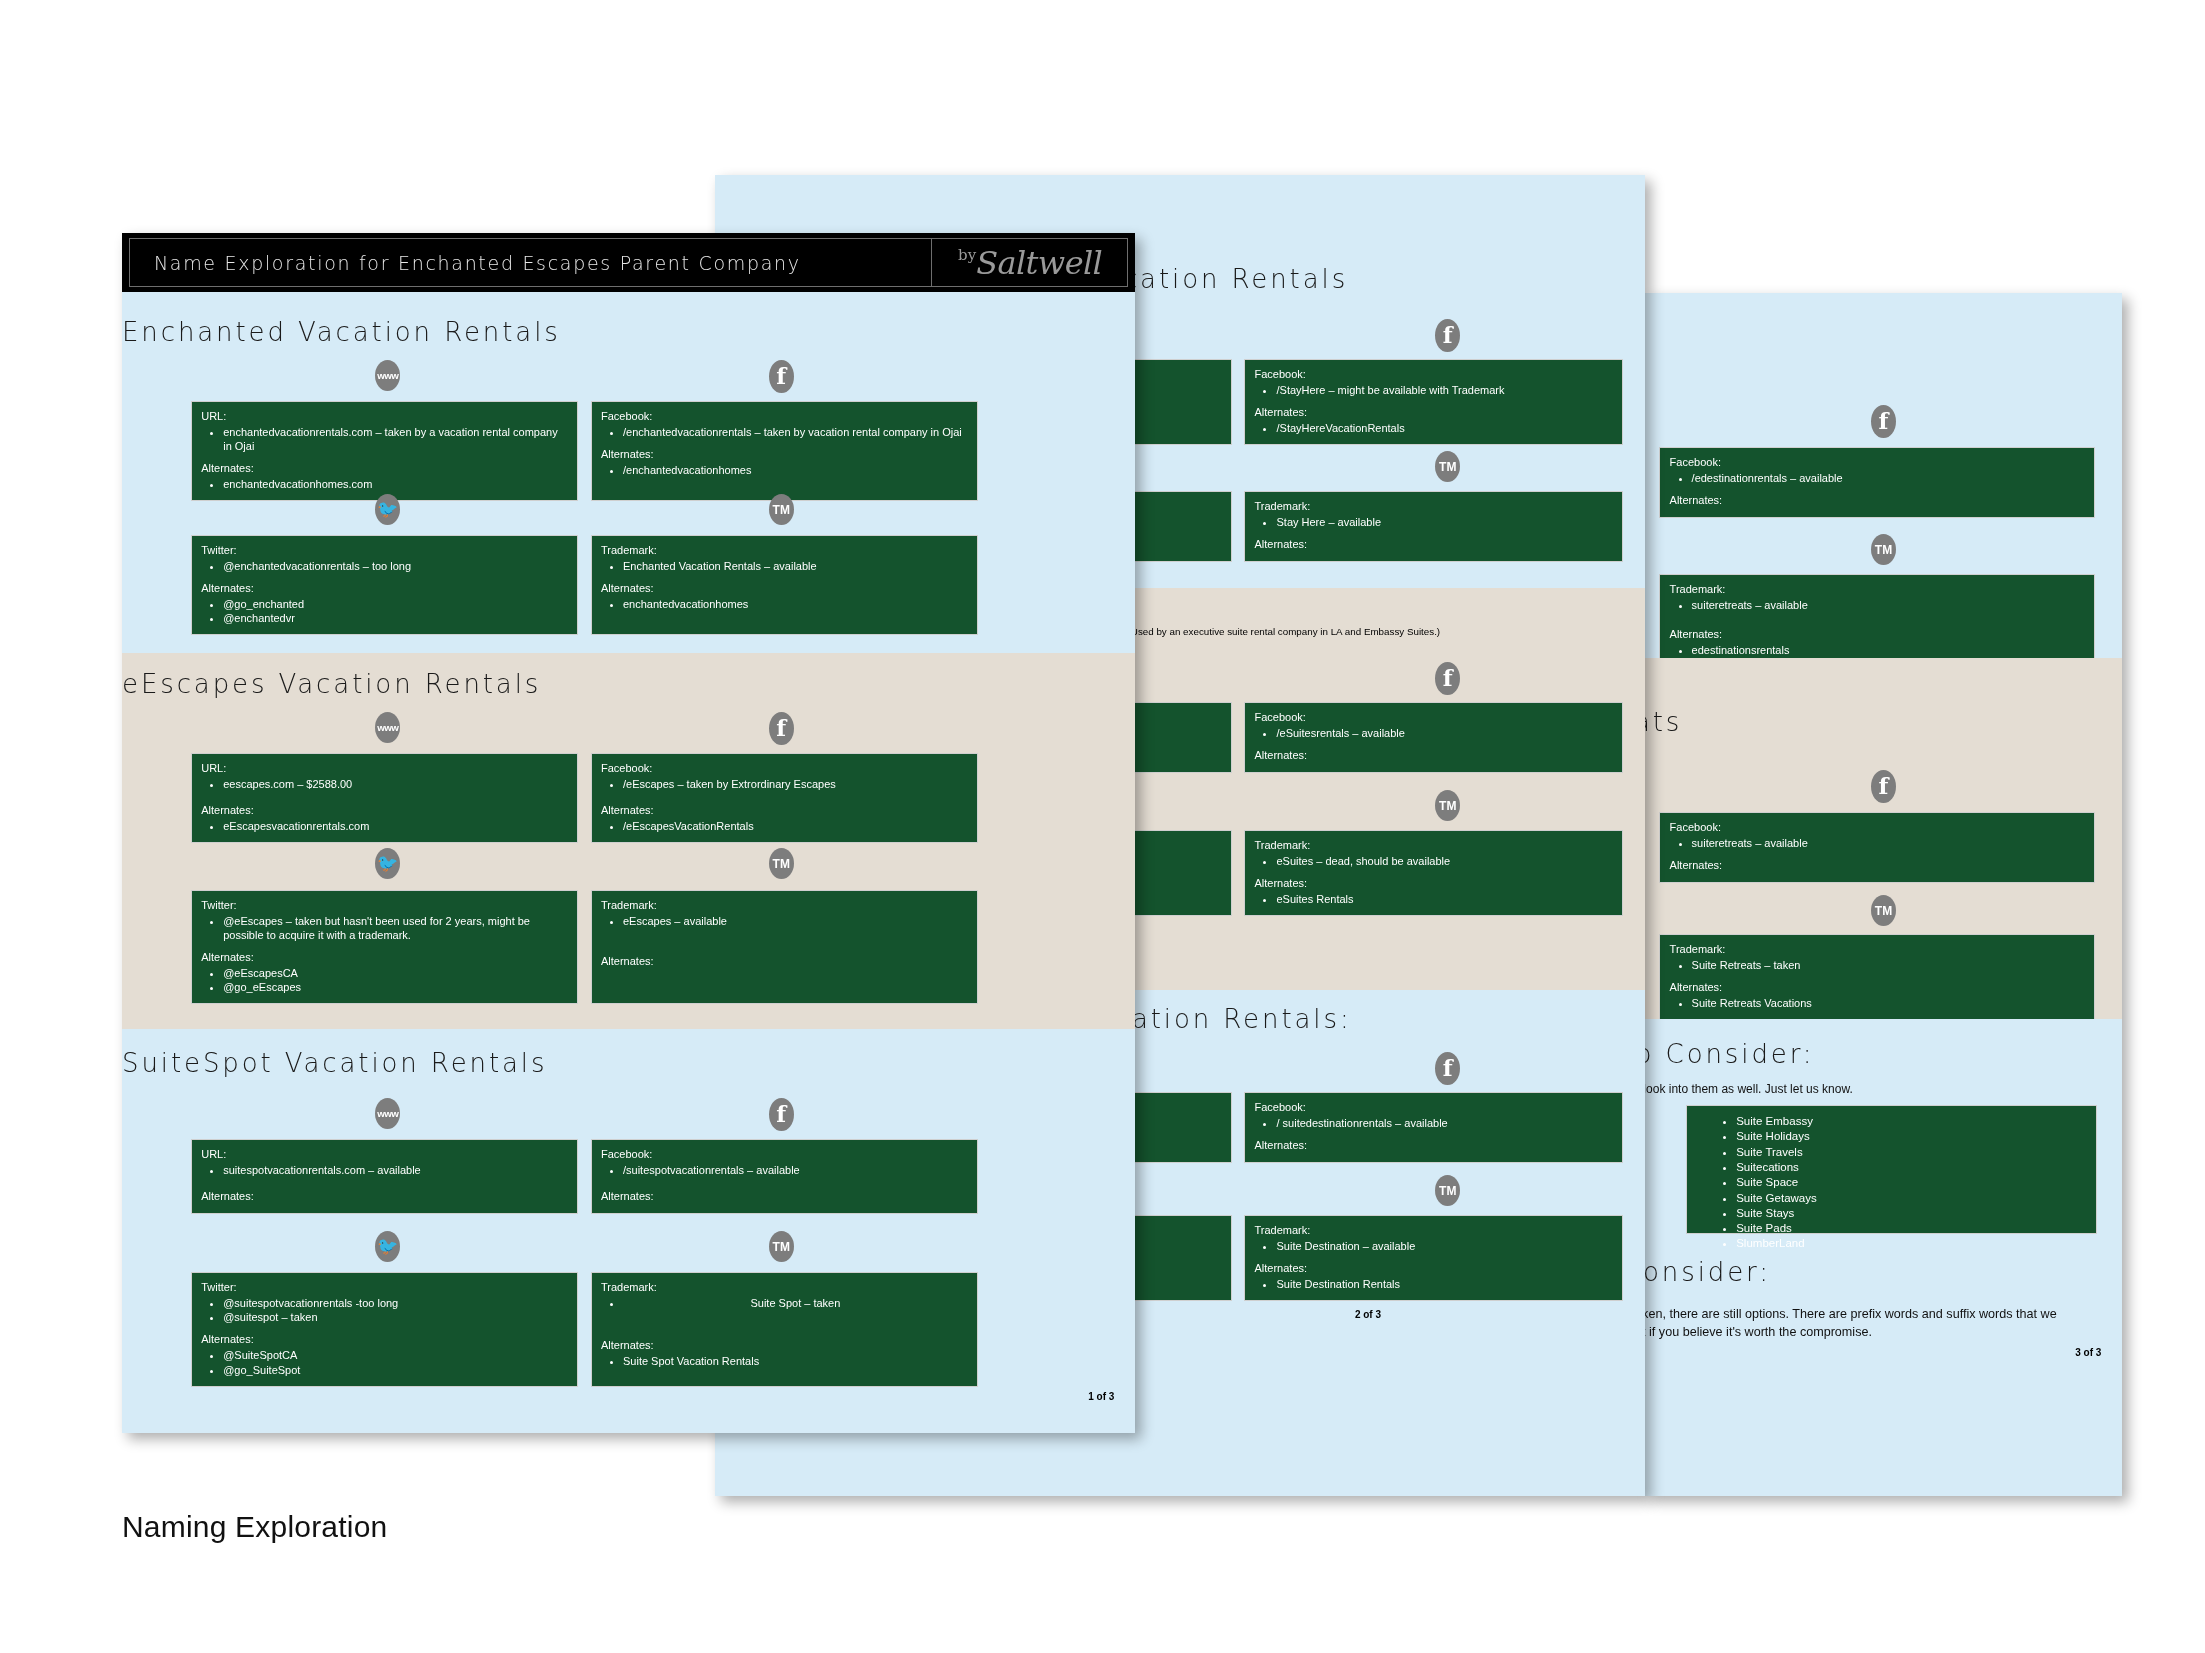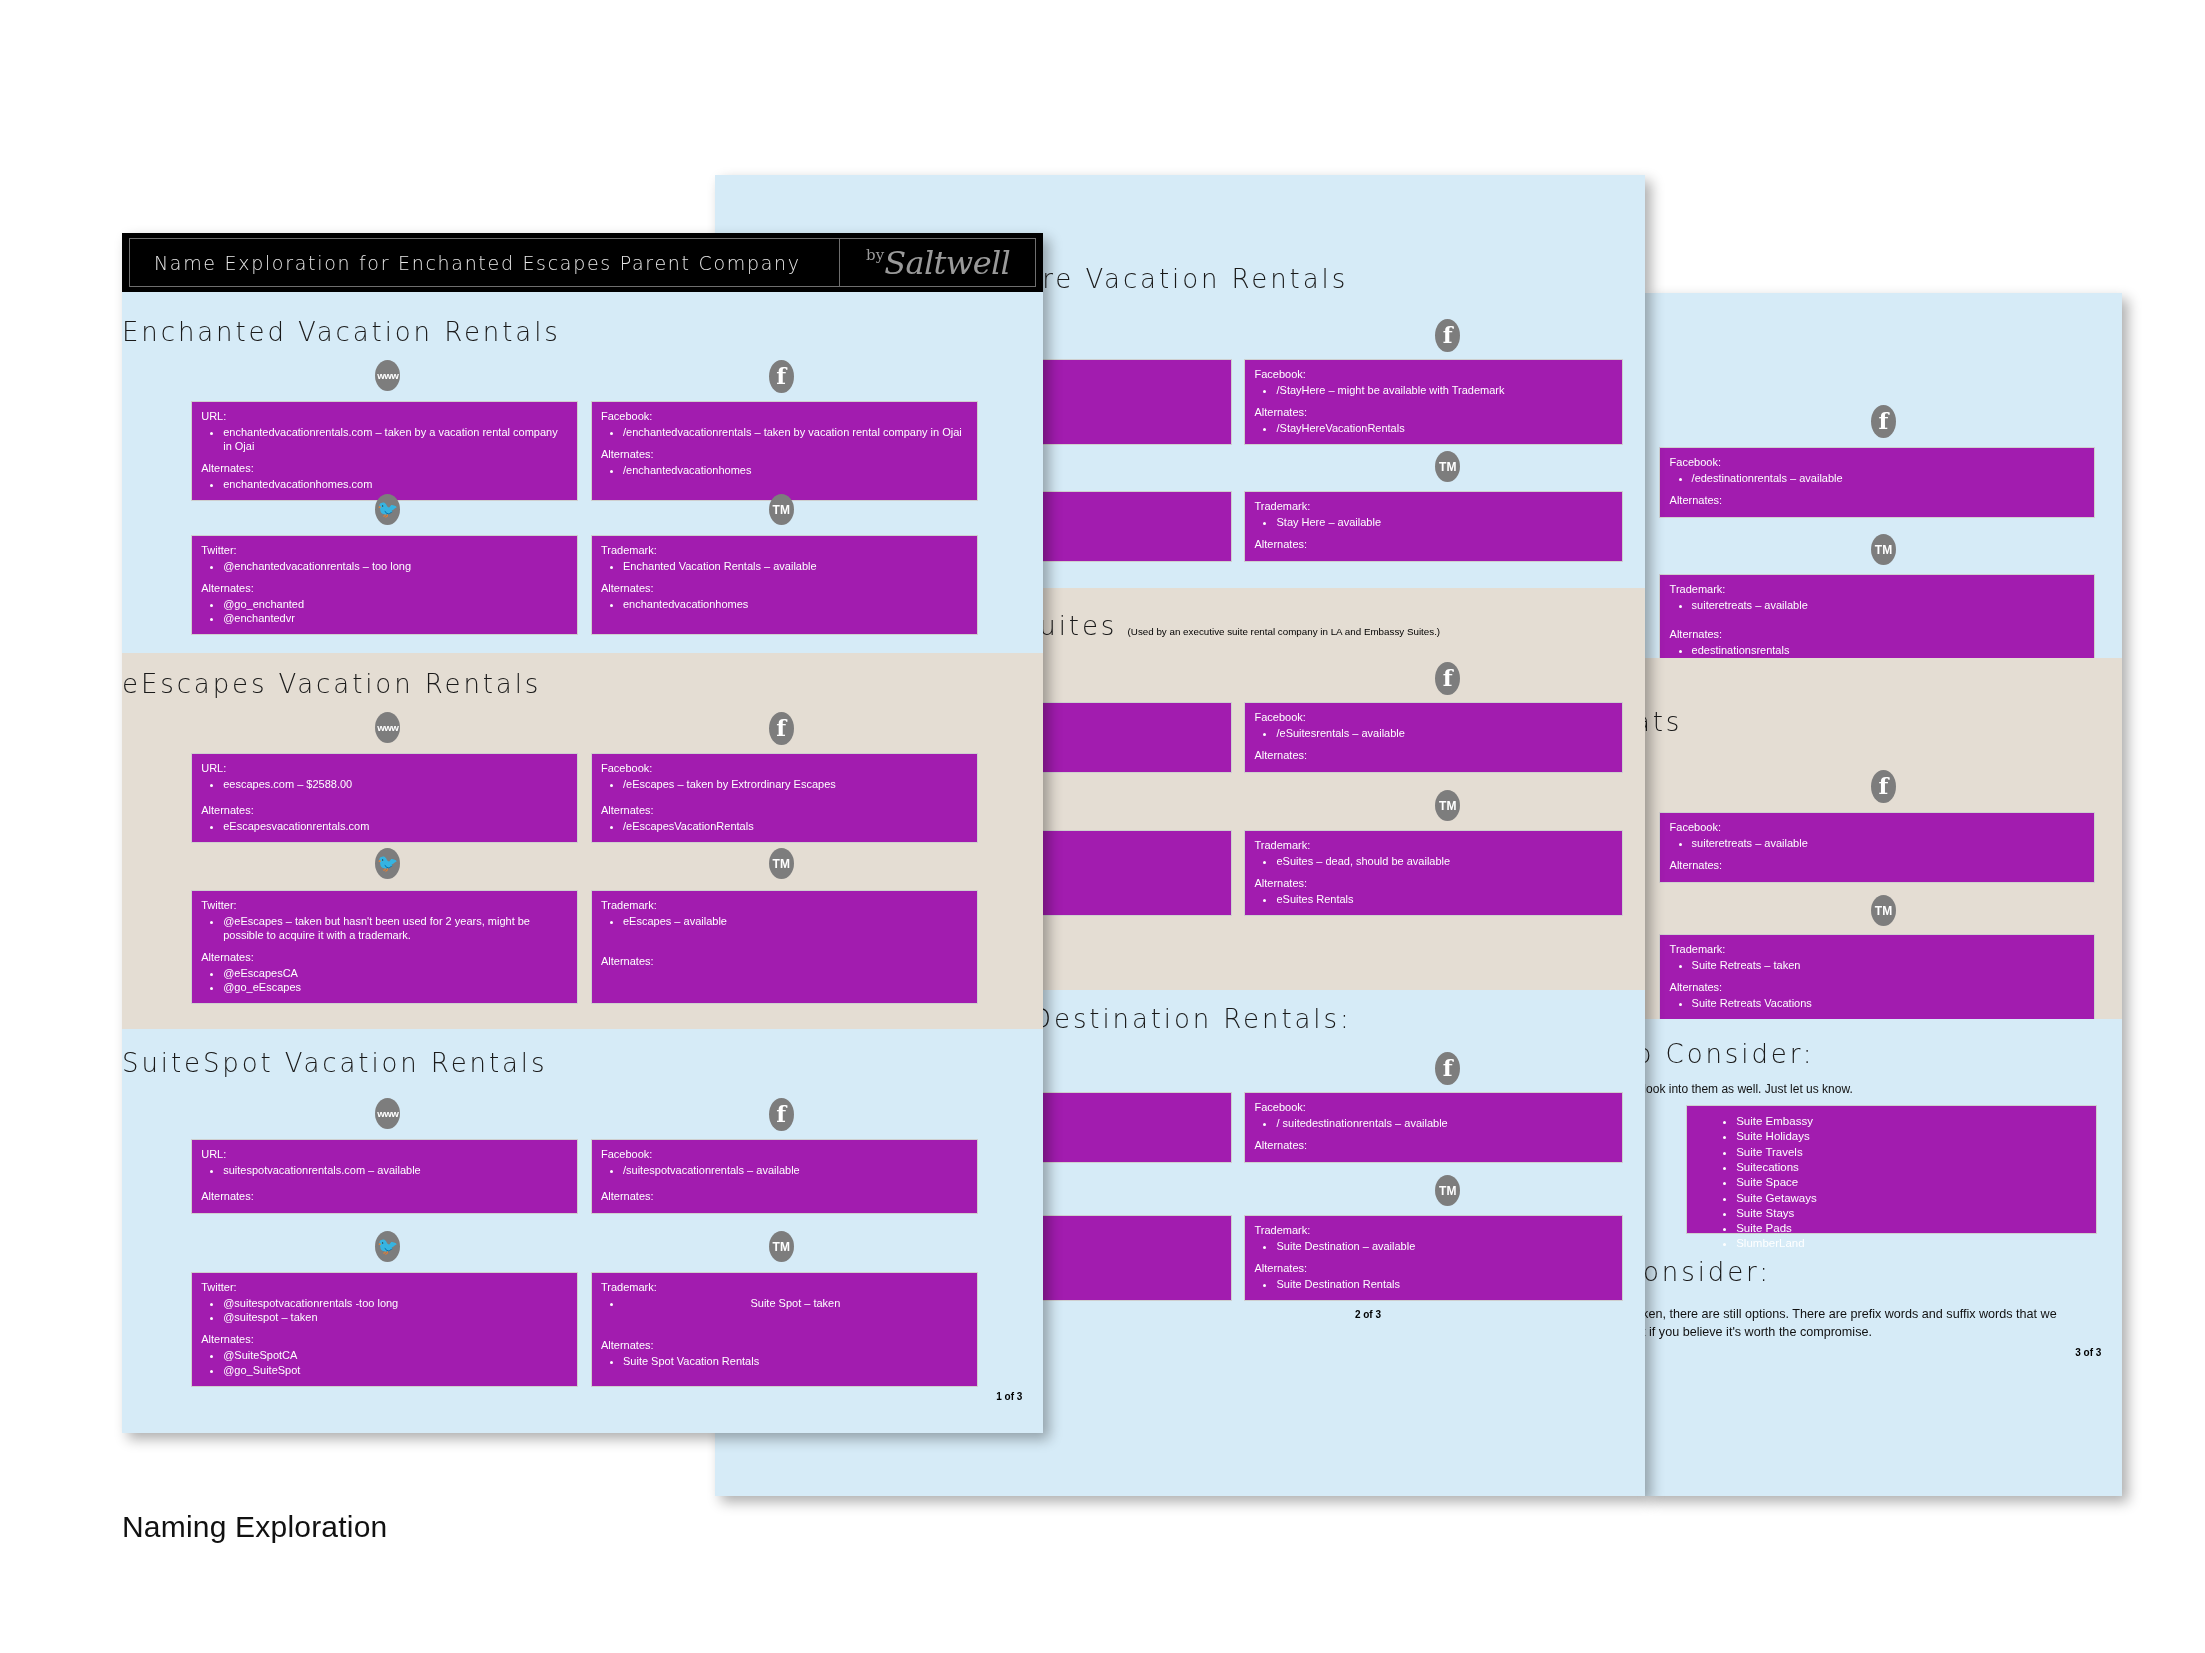--- a/index.html
+++ b/index.html
@@ -10,21 +10,21 @@
     position:relative;
     overflow:hidden;
   }
   .page{
     position:absolute;
     background:#d6ebf7;
     box-shadow: 5.7px 5.7px 12.6px rgba(0,0,0,0.32);
     overflow:hidden;
   }
   
-  #page1{ left:122px; top:233px;  width:921px; height:1200px; z-index:30;}
+  #page1{ left:122px; top:233px;  width:1013px; height:1200px; z-index:30;}
   #page2{ left:715px;top:175px;  width:930px; height:1321px; z-index:20;}
   #page3{ left:1645px;top:293px;  width:477px;  height:1203px; z-index:10;}
 
   
   .hdrbar{
     position:absolute;left:0;top:0;width:100%;height:59px;
     background:#000;box-sizing:border-box;padding:5.2px 6.9px;
     display:flex;align-items:stretch;
   }
   .hdr-inner{
@@ -71,21 +71,21 @@
   .icon.fb{font-size:23px;font-family:"DejaVu Serif",serif;line-height:1;padding-bottom:2.3px;}
   .icon.tw{font-size:17px;line-height:1;}
   .icon.tm{font-size:12px;letter-spacing:0px;}
 
   .iconrow{display:flex;justify-content:space-around;}
   .iconrow .cell{width:50%;display:flex;justify-content:center;}
 
   
   .boxrow{display:flex;gap:12.6px;}
   .box{
-    flex:1;background:#a21caf;border:0.6px solid #cfcfcf;
+    flex:1;background:#14532d;border:0.6px solid #cfcfcf;
     box-sizing:border-box;padding:6.9px 9.2px 8px 9.2px;color:#ffffff;
     font-size:11px;line-height:1.28;
   }
   .box .lbl{margin:0 0 1.7px 0;}
   .box ul{margin:0 0 8px 0;padding-left:22px;}
   .box ul:last-child{margin-bottom:0;}
   .box li{margin-bottom:1.1px;}
   .box ul.tight li{margin-bottom:0.6px;}
 
   .pagenum{

